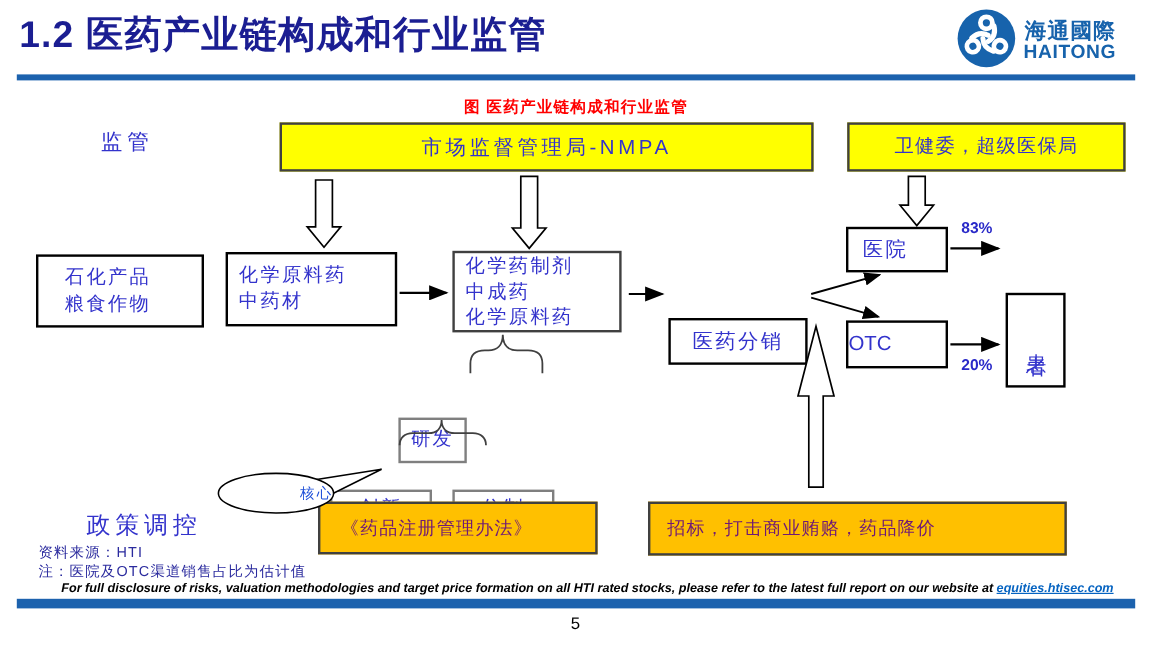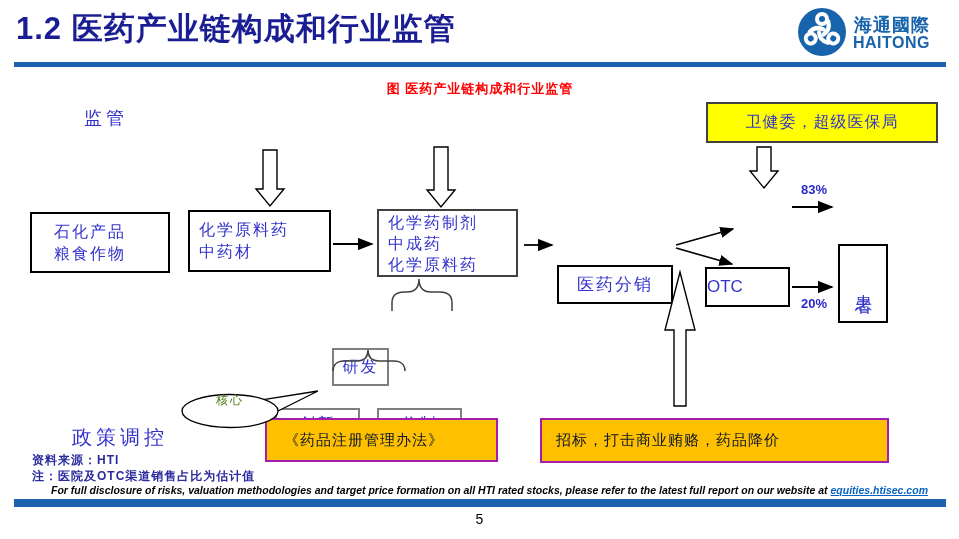--- a/index.html
+++ b/index.html
@@ -18,44 +18,44 @@
   
   .caption{left:250px;top:80px;width:460px;text-align:center;color:#FF0000;font-weight:bold;font-size:13px;letter-spacing:1px;}
   .lbl-regulation{left:84px;top:106px;font-size:18px;color:#3333CC;letter-spacing:4px;}
   .lbl-policy{left:72px;top:424px;font-size:20px;color:#3333CC;letter-spacing:4px;}
   
   .node{border:2px solid #000;background:#fff;color:#3333CC;display:flex;flex-direction:column;justify-content:center;font-size:16px;letter-spacing:2px;line-height:22px;}
   .node.center{align-items:center;margin-top:36px;}
   .node.gray{border-color:#7F7F7F;}
   .node.dgray{border-color:#404040;}
   .yellow{background:#FFFF00;border:2px solid #404040;color:#3333CC;display:flex;align-items:center;justify-content:center;font-size:17px;letter-spacing:3px;}
-  .orange{background:#FFC000;border:2px solid #a21caf;color:#0f172a;display:flex;align-items:center;font-size:15px;letter-spacing:1px;}
+  .orange{background:#FFC000;border:2px solid #404040;color:#701a75;display:flex;align-items:center;font-size:15px;letter-spacing:1px;}
   
   .b-nmpa{left:233px;top:102px;width:445px;height:41px;}
   .b-nhc{left:706px;top:102px;width:232px;height:41px;letter-spacing:1px;font-size:16px;}
   .b-upstream{left:30px;top:212px;width:140px;height:61px;padding-left:22px;}
   .b-raw{left:188px;top:210px;width:143px;height:62px;padding-left:9px;}
   .b-prep{left:377px;top:209px;width:141px;height:68px;padding-left:9px;line-height:21px;}
   .b-dist{left:557px;top:229px;width:116px;height:39px;font-size:17px;}
   .b-hosp{left:705px;top:189px;width:85px;height:38px;padding-left:12px;font-size:17px;}
   .b-otc{left:705px;top:267px;width:85px;height:40px;padding-left:0;font-size:17px;letter-spacing:0;}
   .b-patient{left:838px;top:208px;width:50px;height:79px;align-items:center;font-size:17px;}
   .b-patient .vtext{writing-mode:vertical-rl;text-orientation:upright;letter-spacing:4px;}
   .b-rd{left:332px;top:312px;width:57px;height:38px;}
   .b-prod{left:438px;top:312px;width:57px;height:38px;}
   .b-innov{left:275px;top:372px;width:85px;height:31px;}
   .b-generic{left:377px;top:372px;width:85px;height:31px;}
   .b-reg{left:265px;top:418px;width:233px;height:44px;padding-left:17px;}
   .b-tender{left:540px;top:418px;width:349px;height:45px;padding-left:14px;}
   .pct{font-size:13px;font-weight:bold;color:#2929C8;}
   .pct-80{left:801px;top:182px;}
   .pct-20{left:801px;top:296px;}
-  .core-label{left:182px;top:392px;width:96px;text-align:center;font-size:12px;color:#4d7c0f;letter-spacing:2px;}
+  .core-label{left:182px;top:403px;width:96px;text-align:right;font-size:12px;color:#1d4ed8;letter-spacing:2px;}
   
-  .note{color:#2B2B9E;font-size:12px;font-weight:bold;letter-spacing:1px;}
+  .note{color:#2B2B9E;font-size:12px;font-weight:normal;letter-spacing:1px;}
   .note-source{left:32px;top:452px;}
   .note-est{left:32px;top:468px;}
   .disclosure{left:37px;top:484px;width:905px;font-size:10.5px;font-weight:bold;font-style:italic;color:#000;white-space:nowrap;text-align:center;}
   .disclosure a{color:#0563C1;text-decoration:underline;}
   .bottomrule{left:14px;top:499px;width:932px;height:8px;background:#1C62AE;}
   .pageno{left:0;top:511px;width:959px;text-align:center;font-size:14px;color:#000;}
   svg.overlay{position:absolute;left:0;top:0;pointer-events:none;}
 </style>
 </head>
 <body>
@@ -91,36 +91,38 @@
     <span class="logo-text">
       <span class="logo-cn">海通國際</span>
       <span class="logo-en">HAITONG</span>
     </span>
   </div>
 
   <div class="abs caption">图 医药产业链构成和行业监管</div>
   <div class="abs lbl-regulation">监管</div>
   <div class="abs lbl-policy">政策调控</div>
 
+  <div class="abs yellow b-nmpa">市场监督管理局-NMPA</div>
   <div class="abs yellow b-nhc">卫健委，超级医保局</div>
 
   <div class="abs node b-upstream">
     <div>石化产品</div>
     <div>粮食作物</div>
   </div>
   <div class="abs node b-raw">
     <div>化学原料药</div>
     <div>中药材</div>
   </div>
   <div class="abs node dgray b-prep">
     <div>化学药制剂</div>
     <div>中成药</div>
     <div>化学原料药</div>
   </div>
   <div class="abs node center b-dist">医药分销</div>
+  <div class="abs node b-hosp">医院</div>
   <div class="abs node b-otc">OTC</div>
   <div class="abs node center b-patient">
     <span class="vtext">患者</span>
   </div>
 
   <div class="abs node center gray b-rd">研发</div>
   <div class="abs node center gray b-innov">创新</div>
   <div class="abs node center gray b-generic">仿制</div>
 
   <div class="abs orange b-reg">《药品注册管理办法》</div>

